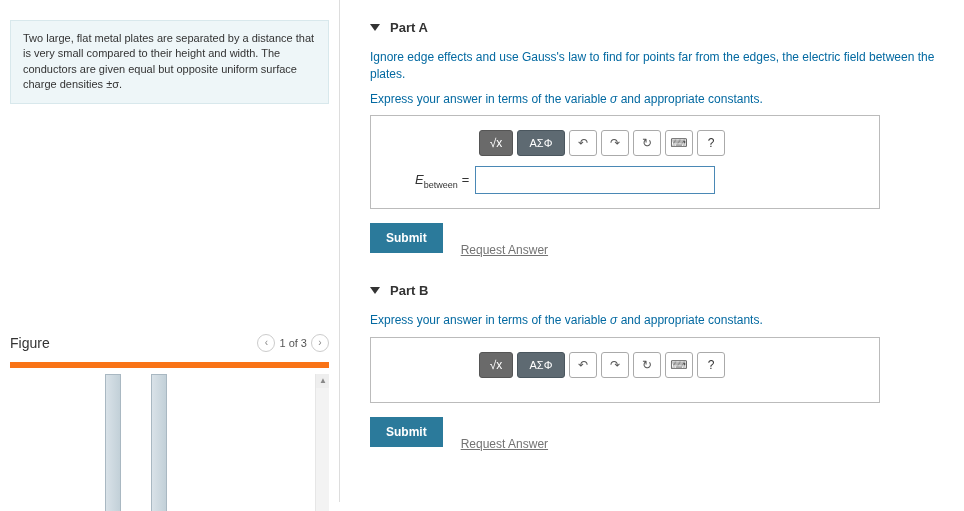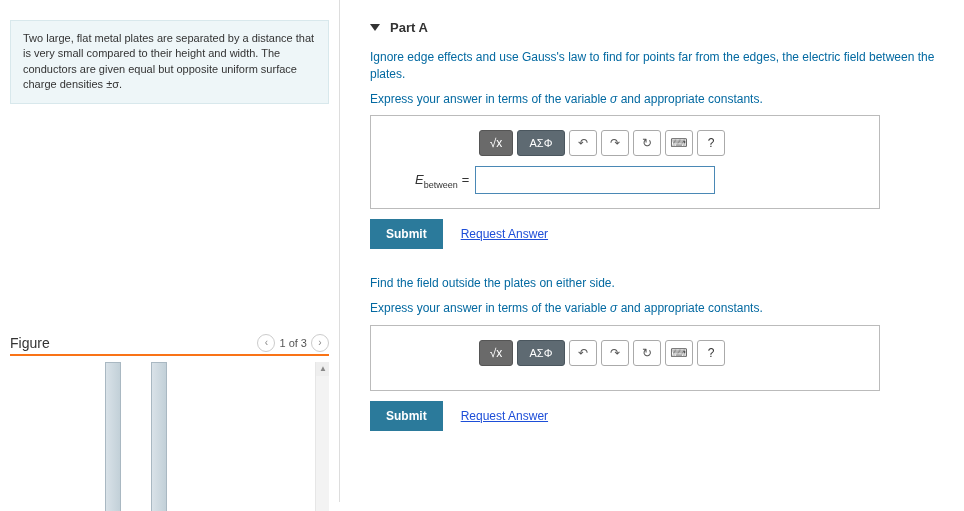--- a/index.html
+++ b/index.html
@@ -32,22 +32,22 @@
     padding: 10px 12px;
     font-size: 11px;
     line-height: 1.4;
     color: #333;
   }
   .figure-header {
     margin-top: 230px;
     display: flex;
     justify-content: space-between;
     align-items: center;
-    border-bottom: 2px solid #f97316;
-    padding-bottom: 2px;
+    border-bottom: 6px solid #f97316;
+    padding-bottom: 10px;
   }
   .figure-title { font-size: 14px; color: #333; }
   .pager { display: flex; align-items: center; gap: 4px; font-size: 11px; color: #555; }
   .pager-btn {
     width: 18px; height: 18px; border: 1px solid #ccc; border-radius: 50%;
     display: flex; align-items: center; justify-content: center;
     font-size: 10px; color: #888; background: #fff; cursor: pointer;
   }
   .figure-area {
     position: relative;
@@ -108,21 +108,21 @@
   .answer-input {
     border: 1px solid #4a88b5; height: 28px; width: 240px; padding: 2px 6px;
     font-size: 13px; outline: none;
   }
 
   .actions { display: flex; align-items: center; gap: 18px; }
   .submit-btn {
     background: #2b7a9b; color: #fff; border: none; padding: 8px 16px;
     font-size: 12px; font-weight: bold; cursor: pointer;
   }
-  .request-link { color: #1d4ed8; font-size: 12px; text-decoration: underline; cursor: pointer; }
+  .request-link { color: #737373; font-size: 12px; text-decoration: underline; cursor: pointer; margin-top: 24px; }
 </style>
 </head>
 <body>
 
 <div class="left-col">
   <div class="problem-box">Two large, flat metal plates are separated by a distance that is very small compared to their height and width. The conductors are given equal but opposite uniform surface charge densities ±σ.</div>
 
   <div class="figure-header">
     <div class="figure-title">Figure</div>
     <div class="pager">
@@ -173,21 +173,24 @@
       </div>
     </div>
 
     <div class="actions">
       <button class="submit-btn">Submit</button>
       <a class="request-link">Request Answer</a>
     </div>
   </div>
 
   <div class="part">
-    <div class="instr">Find the field outside the plates on either side.</div>
+    <div class="part-header">
+      <div class="caret"></div>
+      <span>Part B</span>
+    </div>
     <div class="instr bold">
       <span>Express your answer in terms of the variable </span><span class="italicvar">σ</span><span> and appropriate constants.</span>
     </div>
 
     <div class="answer-box">
       <div class="toolbar">
         <div class="tbtn tmpl">√x</div>
         <div class="tbtn sym">ΑΣΦ</div>
         <div class="tbtn ico plain">↶</div>
         <div class="tbtn ico plain">↷</div>

